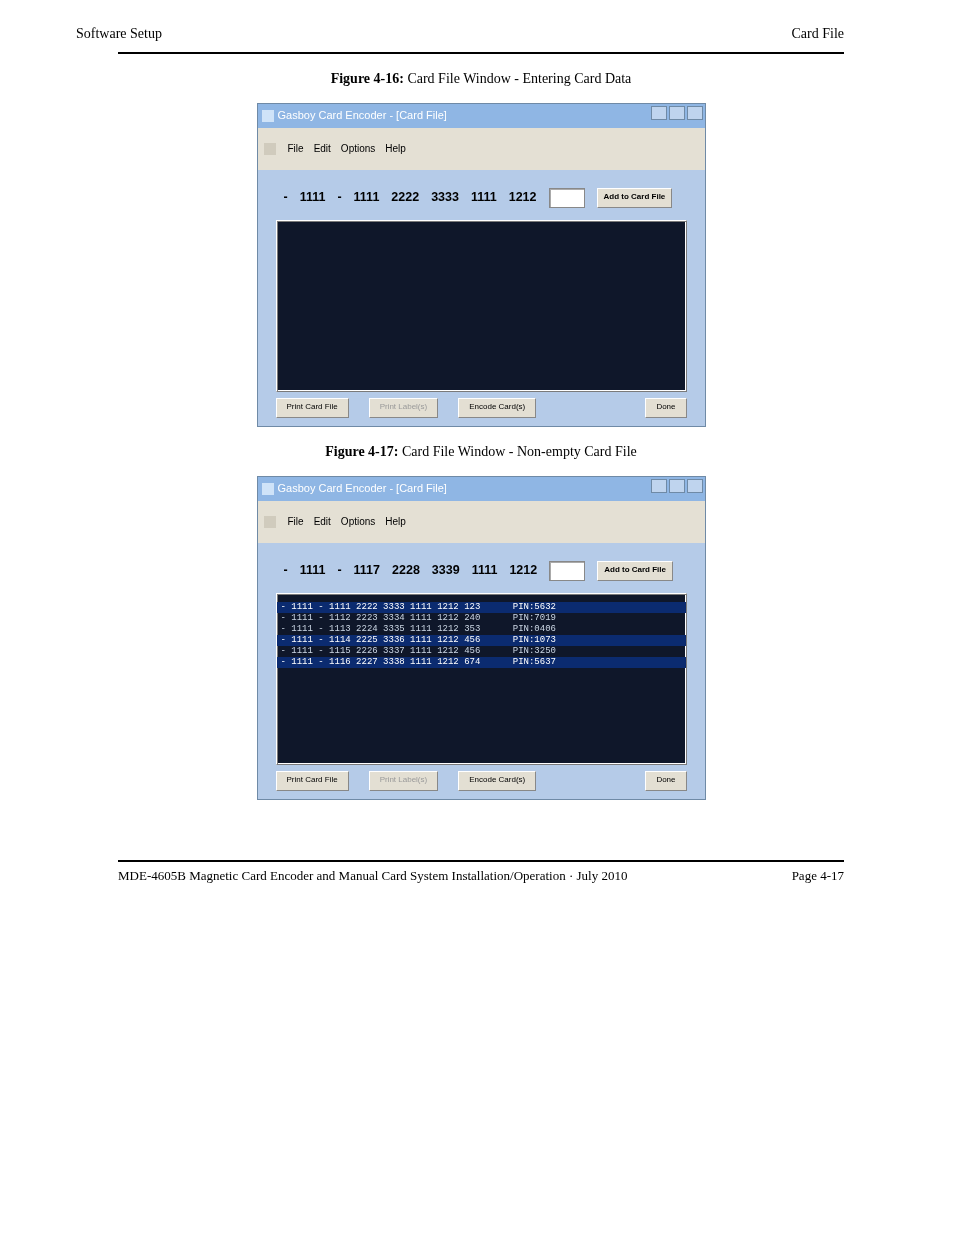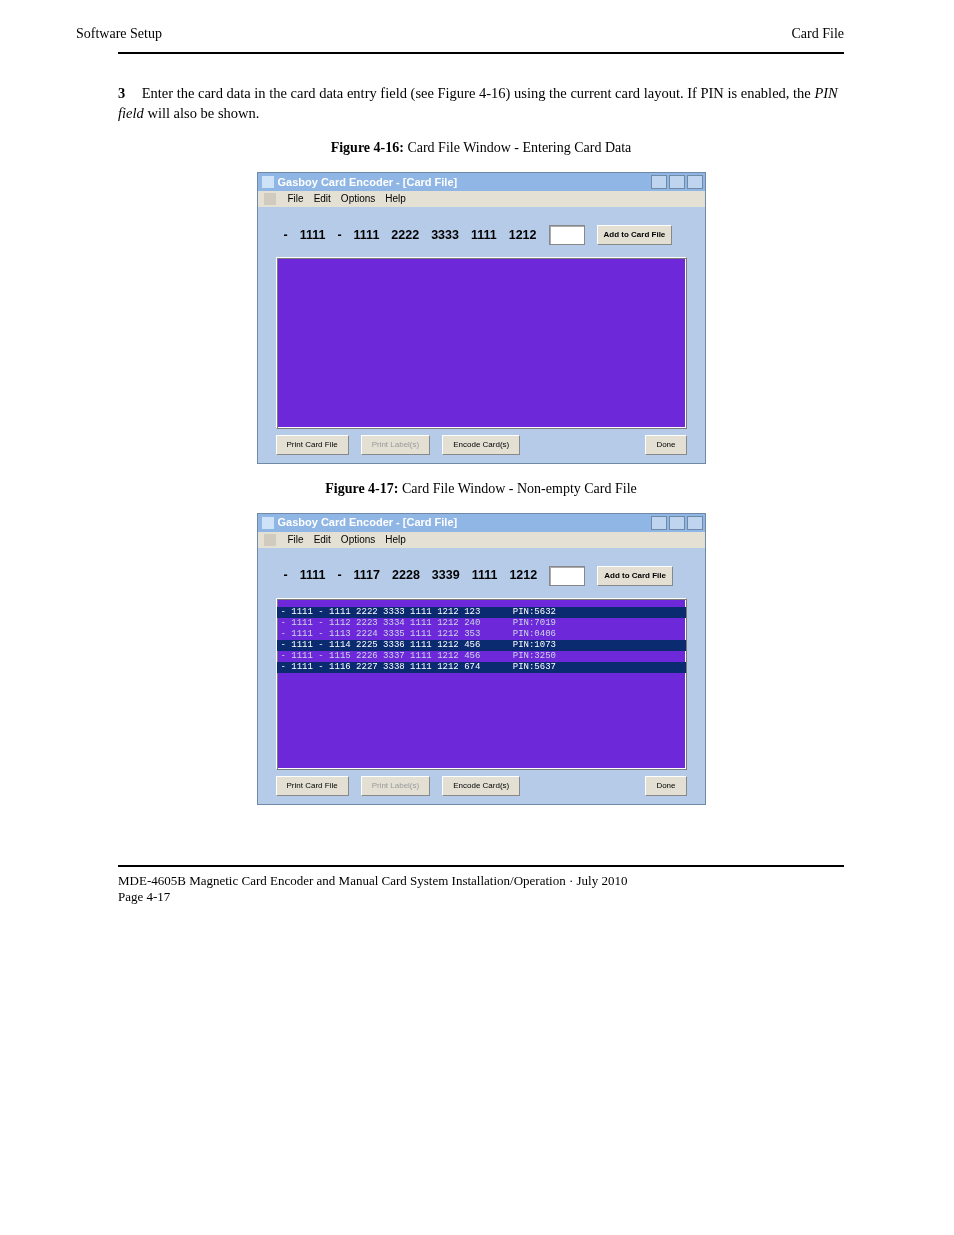--- a/index.html
+++ b/index.html
@@ -48,60 +48,59 @@
   .bottom-rule {
     border: none;
     border-top: 2px solid #000;
     margin: 30px 110px 0 118px;
   }
   .footer {
     display: flex;
     justify-content: space-between;
     font-size: 13px;
     padding: 6px 110px 30px 118px;
-    flex-direction: column;
   }
 
   
   .app-window {
     width: 447px;
     margin: 14px auto 0 auto;
     border: 1px solid #6f8aa6;
     background: #d9d5c9;
     font-family: Tahoma, Arial, sans-serif;
   }
   .titlebar {
     background: linear-gradient(#8fb6e4, #8fb6e4);
     color: #fff;
-    height: 18px;
+    height: 24px;
     display: flex;
     align-items: center;
     font-size: 11px;
-    font-weight: bold;
+    font-weight: normal;
     padding: 0 4px;
     position: relative;
   }
   .titlebar .app-icon {
     width: 12px; height: 12px; background: #cfe3f8; margin-right: 4px; display: inline-block;
   }
   .titlebar .win-controls {
     position: absolute; right: 2px; top: 2px; display: flex; gap: 2px;
   }
   .titlebar .win-btn {
     width: 14px; height: 12px; background: #bfd4ee; border: 1px solid #6f8aa6;
   }
   .menubar {
     background: #e4e0d4;
     height: 16px;
     font-size: 10px;
     color: #000;
     display: flex;
     align-items: center;
     gap: 10px;
-    padding: 0 6px;
+    padding: 13px 6px;
   }
   .menubar .mdi-icon {
     width: 12px; height: 12px; background: #d0cbbd; display: inline-block; margin-right: 2px;
   }
   .content-pane {
     background: #b5cbe8;
     padding: 18px 8px 8px 8px;
     min-height: 240px;
     box-sizing: border-box;
   }
@@ -127,21 +126,21 @@
     height: 18px;
     padding: 0 6px;
     background: #e3dfd3;
     border: 1px solid #888;
     border-top-color: #fff; border-left-color: #fff;
     display: flex; align-items: center;
   }
   .list-box {
     margin: 0 10px;
     height: 154px;
-    background: #6d28d9;
+    background: #0f172a;
     border: 1px solid #fff;
     border-right-color: #7a7a7a;
     border-bottom-color: #7a7a7a;
     box-shadow: inset 1px 1px 0 #7a7a7a, inset -1px -1px 0 #fff;
     font-family: "Courier New", monospace;
     font-size: 9px;
     color: #fff;
     overflow: hidden;
     padding: 8px 0;
   }
@@ -153,21 +152,21 @@
   }
   .list-row.sel {
     background: #0b2b70;
     color: #fff;
   }
   .list-row.alt {
     color: #cbd6e4;
   }
   .btn-row {
     display: flex;
-    gap: 12px;
+    gap: 20px;
     padding: 6px 10px 0 10px;
     align-items: center;
   }
   .win-button {
     font-family: Tahoma, Arial, sans-serif;
     font-size: 8px;
     height: 18px;
     padding: 0 10px;
     background: #e3dfd3;
     border: 1px solid #888;
@@ -184,28 +183,20 @@
 <div class="page">
 
   <div class="header">
     <span>Software Setup</span>
     <span>Card File</span>
   </div>
   <hr class="rule">
 
   <div class="body-text">
 
-    <div class="step-block">
-      <p class="step-line">
-        <span class="step-num">3</span>
-        <span class="step-text">
-          <span>Enter the card data in the card data entry field (see Figure 4-16) using the current card layout. If PIN is enabled, the </span><span class="ital">PIN field</span><span> will also be shown.</span>
-        </span>
-      </p>
-    </div>
 
     <p class="fig-label">
       <span class="b">Figure 4-16:</span><span> Card File Window - Entering Card Data</span>
     </p>
 
     <div class="app-window">
       <div class="titlebar">
         <span class="app-icon"></span>
         <span>Gasboy Card Encoder - [Card File]</span>
         <div class="win-controls">

